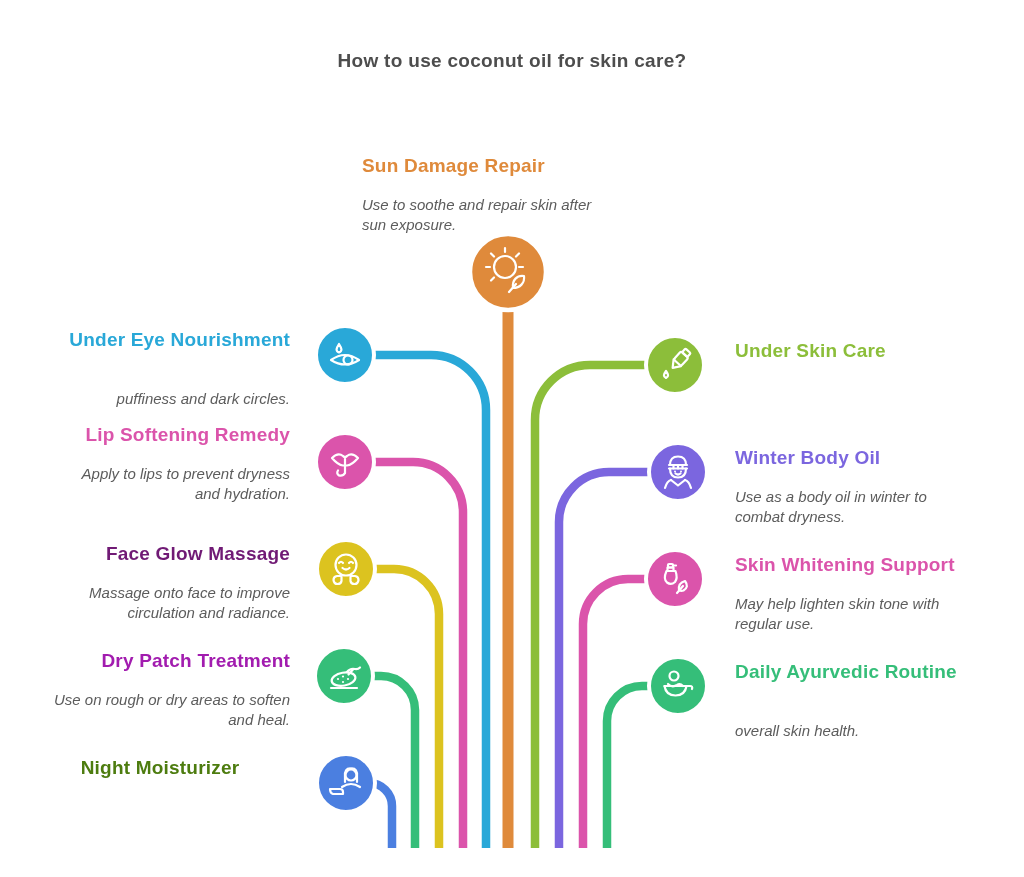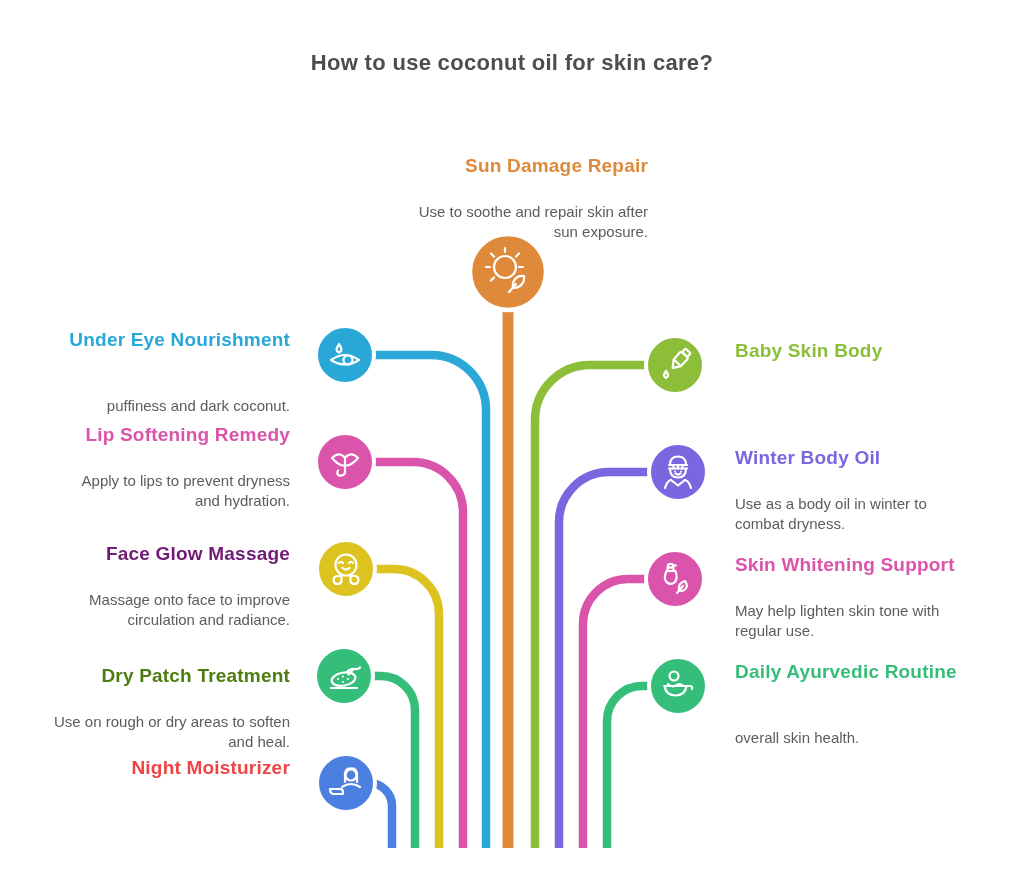--- a/index.html
+++ b/index.html
@@ -1,26 +1,26 @@
 <!DOCTYPE html>
 <html><head>
 <meta charset="utf-8">
 <style>
   html,body{margin:0;padding:0;background:#fff;}
   #stage{position:relative;width:1024px;height:877px;background:#fff;overflow:hidden;
          font-family:"Liberation Sans", sans-serif;}
   #branches{position:absolute;left:0;top:0;z-index:0;}
   .title{position:absolute;top:50px;left:0;width:100%;text-align:center;
-         font-size:22px;font-weight:bold;color:#4D4D4D;letter-spacing:.3px;z-index:2;}
+         font-size:19px;font-weight:bold;color:#4D4D4D;letter-spacing:.3px;z-index:2;}
   .tb{position:absolute;z-index:2;}
   .tb h3{margin:0;font-size:19px;line-height:22px;font-weight:bold;letter-spacing:.2px;}
-  .tb p{margin:25px 0 0;font-size:15px;line-height:20px;color:#5C5C5C;}
+  .tb p{margin:18px 0 0;font-size:15px;line-height:20px;color:#5C5C5C;font-style:italic;}
   .left{left:30px;width:260px;text-align:right;}
   .right{left:735px;width:250px;text-align:left;}
-  .center{left:348px;width:300px;text-align:right;}
+  .center{left:362px;width:300px;text-align:left;}
   .ic{fill:none;stroke:#fff;stroke-width:2.2;stroke-linecap:round;stroke-linejoin:round;}
   .icf{fill:#fff;stroke:none;}
 </style>
 </head>
 <body>
 
 <div id="stage">
 
   <svg id="branches" width="1024" height="877" viewBox="0 0 1024 877">
 
@@ -171,50 +171,50 @@
     <p>
       <span>Use to soothe and repair skin after</span><br>
       <span>sun exposure.</span>
     </p>
   </div>
 
   <div class="tb left" style="top:329px">
     <h3 style="color: rgb(41, 168, 216);">Under Eye Nourishment</h3>
     <p>
       <br>
-      <span>puffiness and dark coconut.</span>
+      <span>puffiness and dark circles.</span>
     </p>
   </div>
   <div class="tb left" style="top:424px">
     <h3 style="color: rgb(219, 84, 171);">Lip Softening Remedy</h3>
     <p>
       <span>Apply to lips to prevent dryness</span><br>
       <span>and hydration.</span>
     </p>
   </div>
   <div class="tb left" style="top:543px">
     <h3 style="color: #701a75;">Face Glow Massage</h3>
     <p>
       <span>Massage onto face to improve</span><br>
       <span>circulation and radiance.</span>
     </p>
   </div>
   <div class="tb left" style="top:650px">
-    <h3 style="color: #4d7c0f; margin-top: 15px;">Dry Patch Treatment</h3>
+    <h3 style="color: #a21caf;">Dry Patch Treatment</h3>
     <p>
       <span>Use on rough or dry areas to soften</span><br>
       <span>and heal.</span>
     </p>
   </div>
   <div class="tb left" style="top:757px">
-    <h3 style="color: #ef4444;">Night Moisturizer</h3>
+    <h3 style="color: #4d7c0f; text-align: center;">Night Moisturizer</h3>
   </div>
 
   <div class="tb right" style="top:340px">
-    <h3 style="color: rgb(140, 190, 58);">Baby Skin Body</h3>
+    <h3 style="color: rgb(140, 190, 58);">Under Skin Care</h3>
   </div>
   <div class="tb right" style="top:447px">
     <h3 style="color: rgb(123, 102, 223);">Winter Body Oil</h3>
     <p>
       <span>Use as a body oil in winter to</span><br>
       <span>combat dryness.</span>
     </p>
   </div>
   <div class="tb right" style="top:554px">
     <h3 style="color: rgb(219, 84, 171);">Skin Whitening Support</h3>

